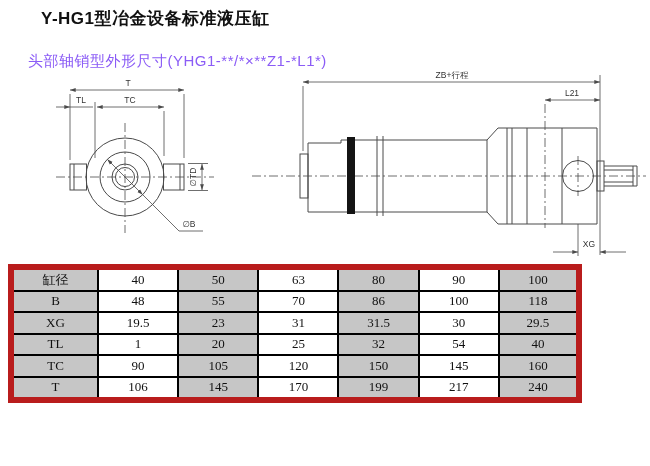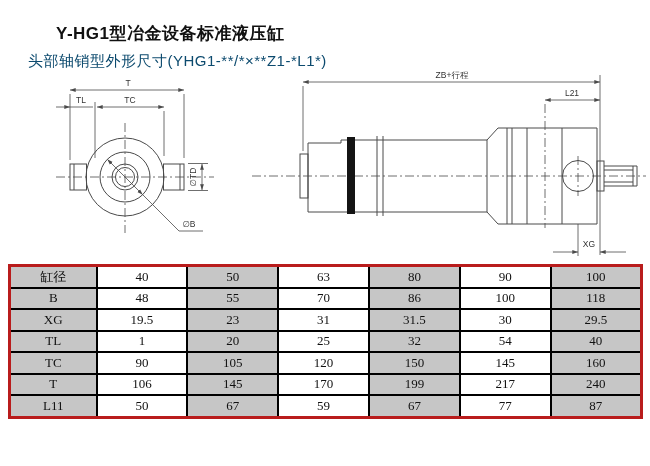--- a/index.html
+++ b/index.html
@@ -5,36 +5,36 @@
   :root{
     --table-gray:#c6c6c6;
     --line:#4a4a4a;
   }
   html,body{margin:0;padding:0;}
   body{
     width:650px;height:466px;position:relative;background:#ffffff;
     font-family:"Liberation Sans",sans-serif;overflow:hidden;
   }
   .page-title{
-    position:absolute;left:41px;top:7px;margin:15px;
+    position:absolute;left:41px;top:7px;margin:0;
     font-size:17px;font-weight:bold;color:#111;letter-spacing:0.5px;
   }
   .page-subtitle{
     position:absolute;left:28px;top:52px;
-    font-size:15px;color:#0c4a6e;letter-spacing:0.5px;text-align:right;
+    font-size:15px;color:#8b5cf6;letter-spacing:0.5px;text-align:right;
   }
   svg.drawing{position:absolute;left:0;top:0;}
   svg .s{stroke:var(--line);stroke-width:1;fill:none;}
   svg .cl{stroke:var(--line);stroke-width:0.8;fill:none;stroke-dasharray:9 3 2 3;}
   svg .ext{stroke:var(--line);stroke-width:0.8;fill:none;}
   svg text.dim{font-family:"Liberation Sans",sans-serif;font-size:8.5px;fill:#333;}
   table.dim-table{
-    position:absolute;left:8px;top:264px;width:635px;
+    position:absolute;left:8px;top:264px;width:574px;
     border-collapse:collapse;table-layout:fixed;
-    border:3px solid #b91c1c;
+    border:6px solid #b91c1c;
   }
   table.dim-table td{
     border:2px solid #000;height:19.5px;padding:0;
     text-align:center;vertical-align:middle;
     font-family:"Liberation Serif","DejaVu Serif",serif;
     font-size:13px;color:#111;
   }
   td.label-cell{background:var(--table-gray);}
   td.cell-white{background:#ffffff;}
   td.cell-gray{background:var(--table-gray);}
@@ -191,23 +191,14 @@
       </tr>
       <tr>
         <td class="label-cell">T</td>
         <td class="cell-white">106</td>
         <td class="cell-gray">145</td>
         <td class="cell-white">170</td>
         <td class="cell-gray">199</td>
         <td class="cell-white">217</td>
         <td class="cell-gray">240</td>
       </tr>
-      <tr>
-        <td class="label-cell">L11</td>
-        <td class="cell-white">50</td>
-        <td class="cell-gray">67</td>
-        <td class="cell-white">59</td>
-        <td class="cell-gray">67</td>
-        <td class="cell-white">77</td>
-        <td class="cell-gray">87</td>
-      </tr>
     </tbody>
 </table>
 
 </body></html>

